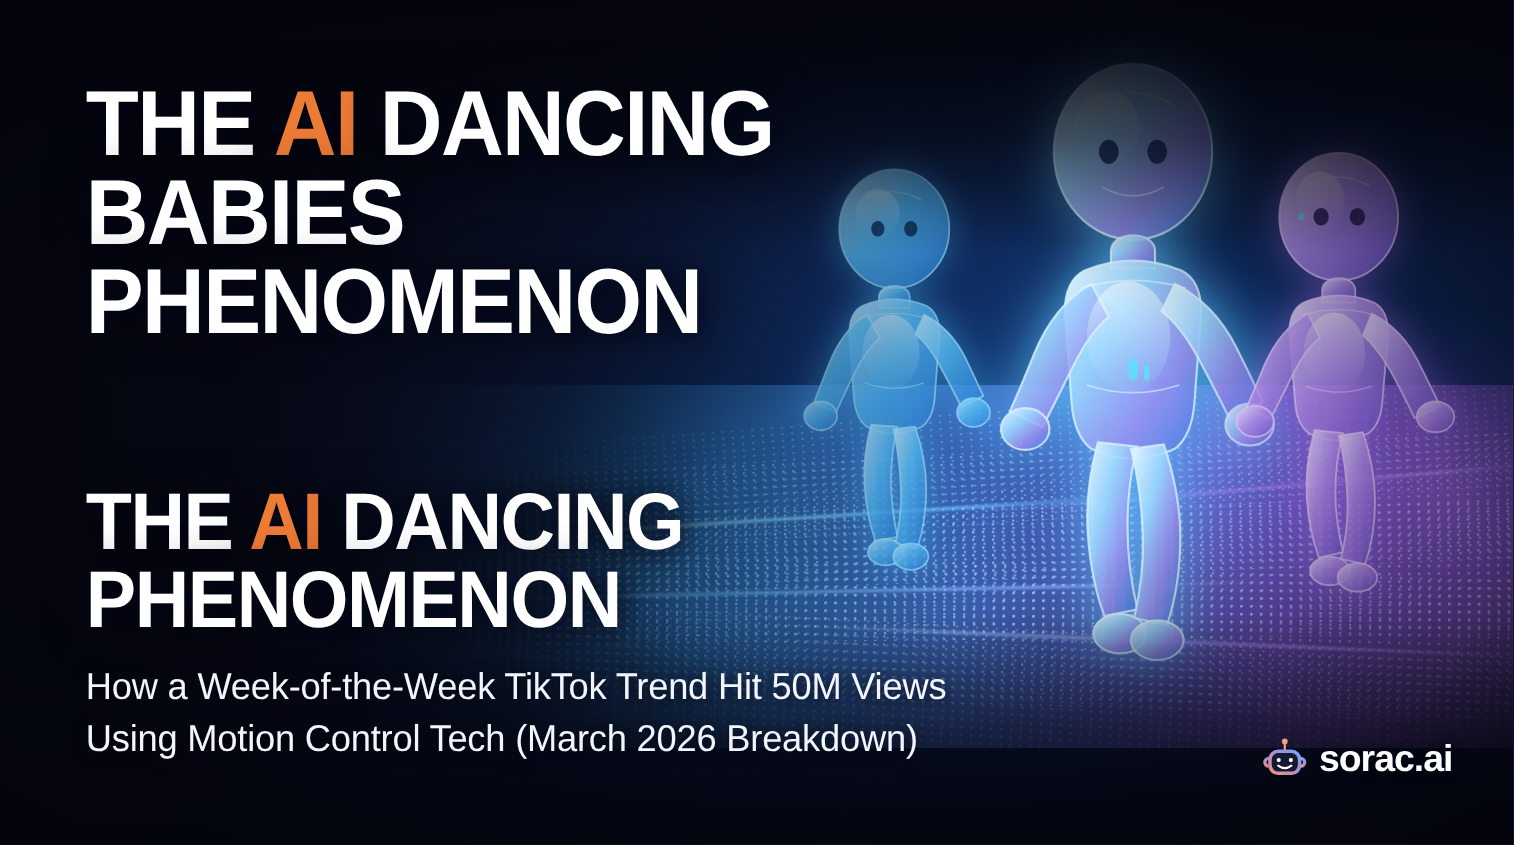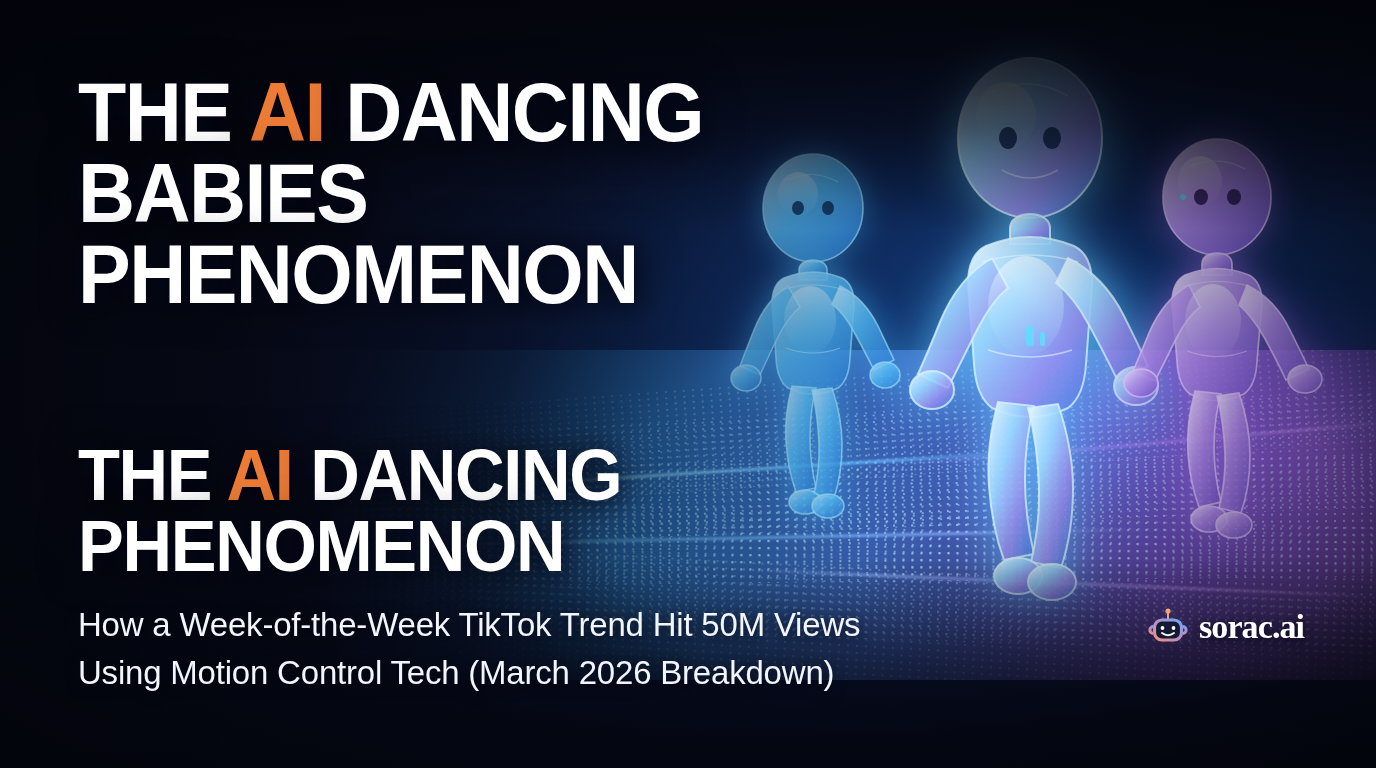--- a/index.html
+++ b/index.html
@@ -141,22 +141,22 @@
     font-size:34px; line-height:1.42;
     font-weight:400; color:#f2f5fb;
     letter-spacing:-.2px;
     transform:scaleX(.97); transform-origin:left top;
     text-shadow:0 2px 14px rgba(4,8,22,.95);
     white-space:pre-line;
   }
 
   
   .logo{
-    position:absolute; left:1148px; top:607px;
-    display:flex; align-items:center; gap:11px;font-family:Liberation Serif, serif;
+    position:absolute; left:1148px; top:670px;
+    display:flex; align-items:center; gap:11px;
   }
   .logo-mark{ width:40px; height:40px; flex:0 0 40px; }
   .logo-mark svg{ display:block; width:40px; height:40px; }
   .logo-text{
     font-size:34px; font-weight:700; color:#ffffff;
     letter-spacing:-.9px; line-height:1;
     text-shadow:0 2px 10px rgba(4,8,22,.9);
   }
 </style>
 </head>

